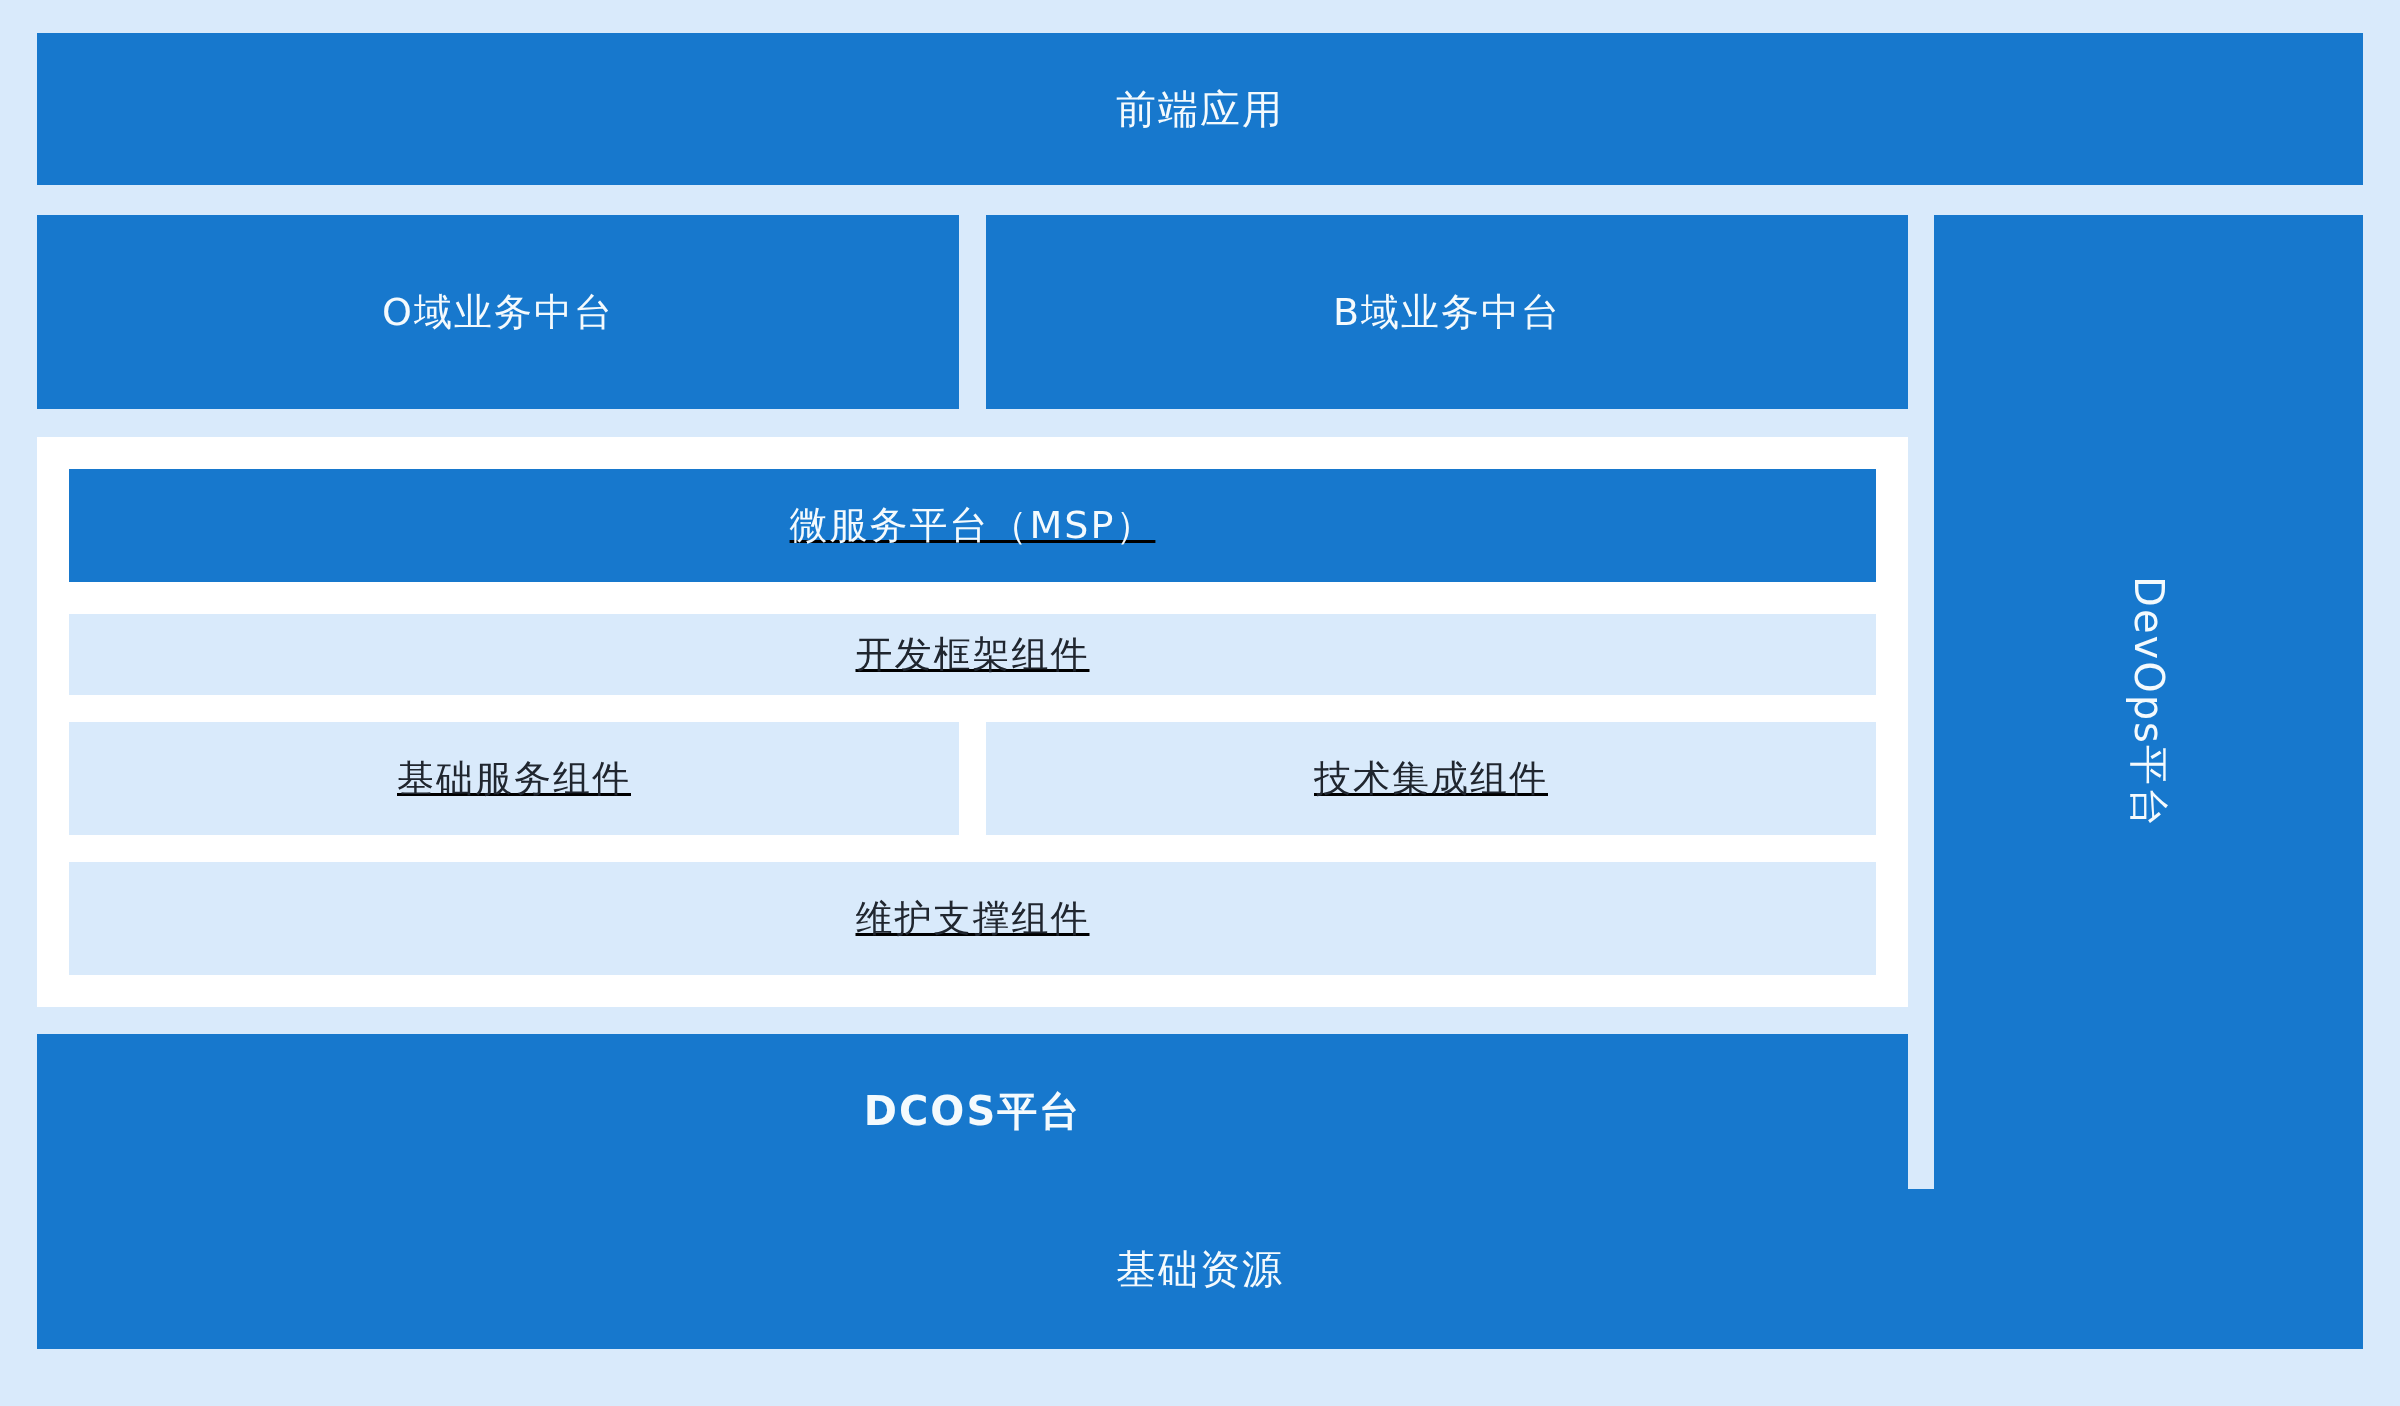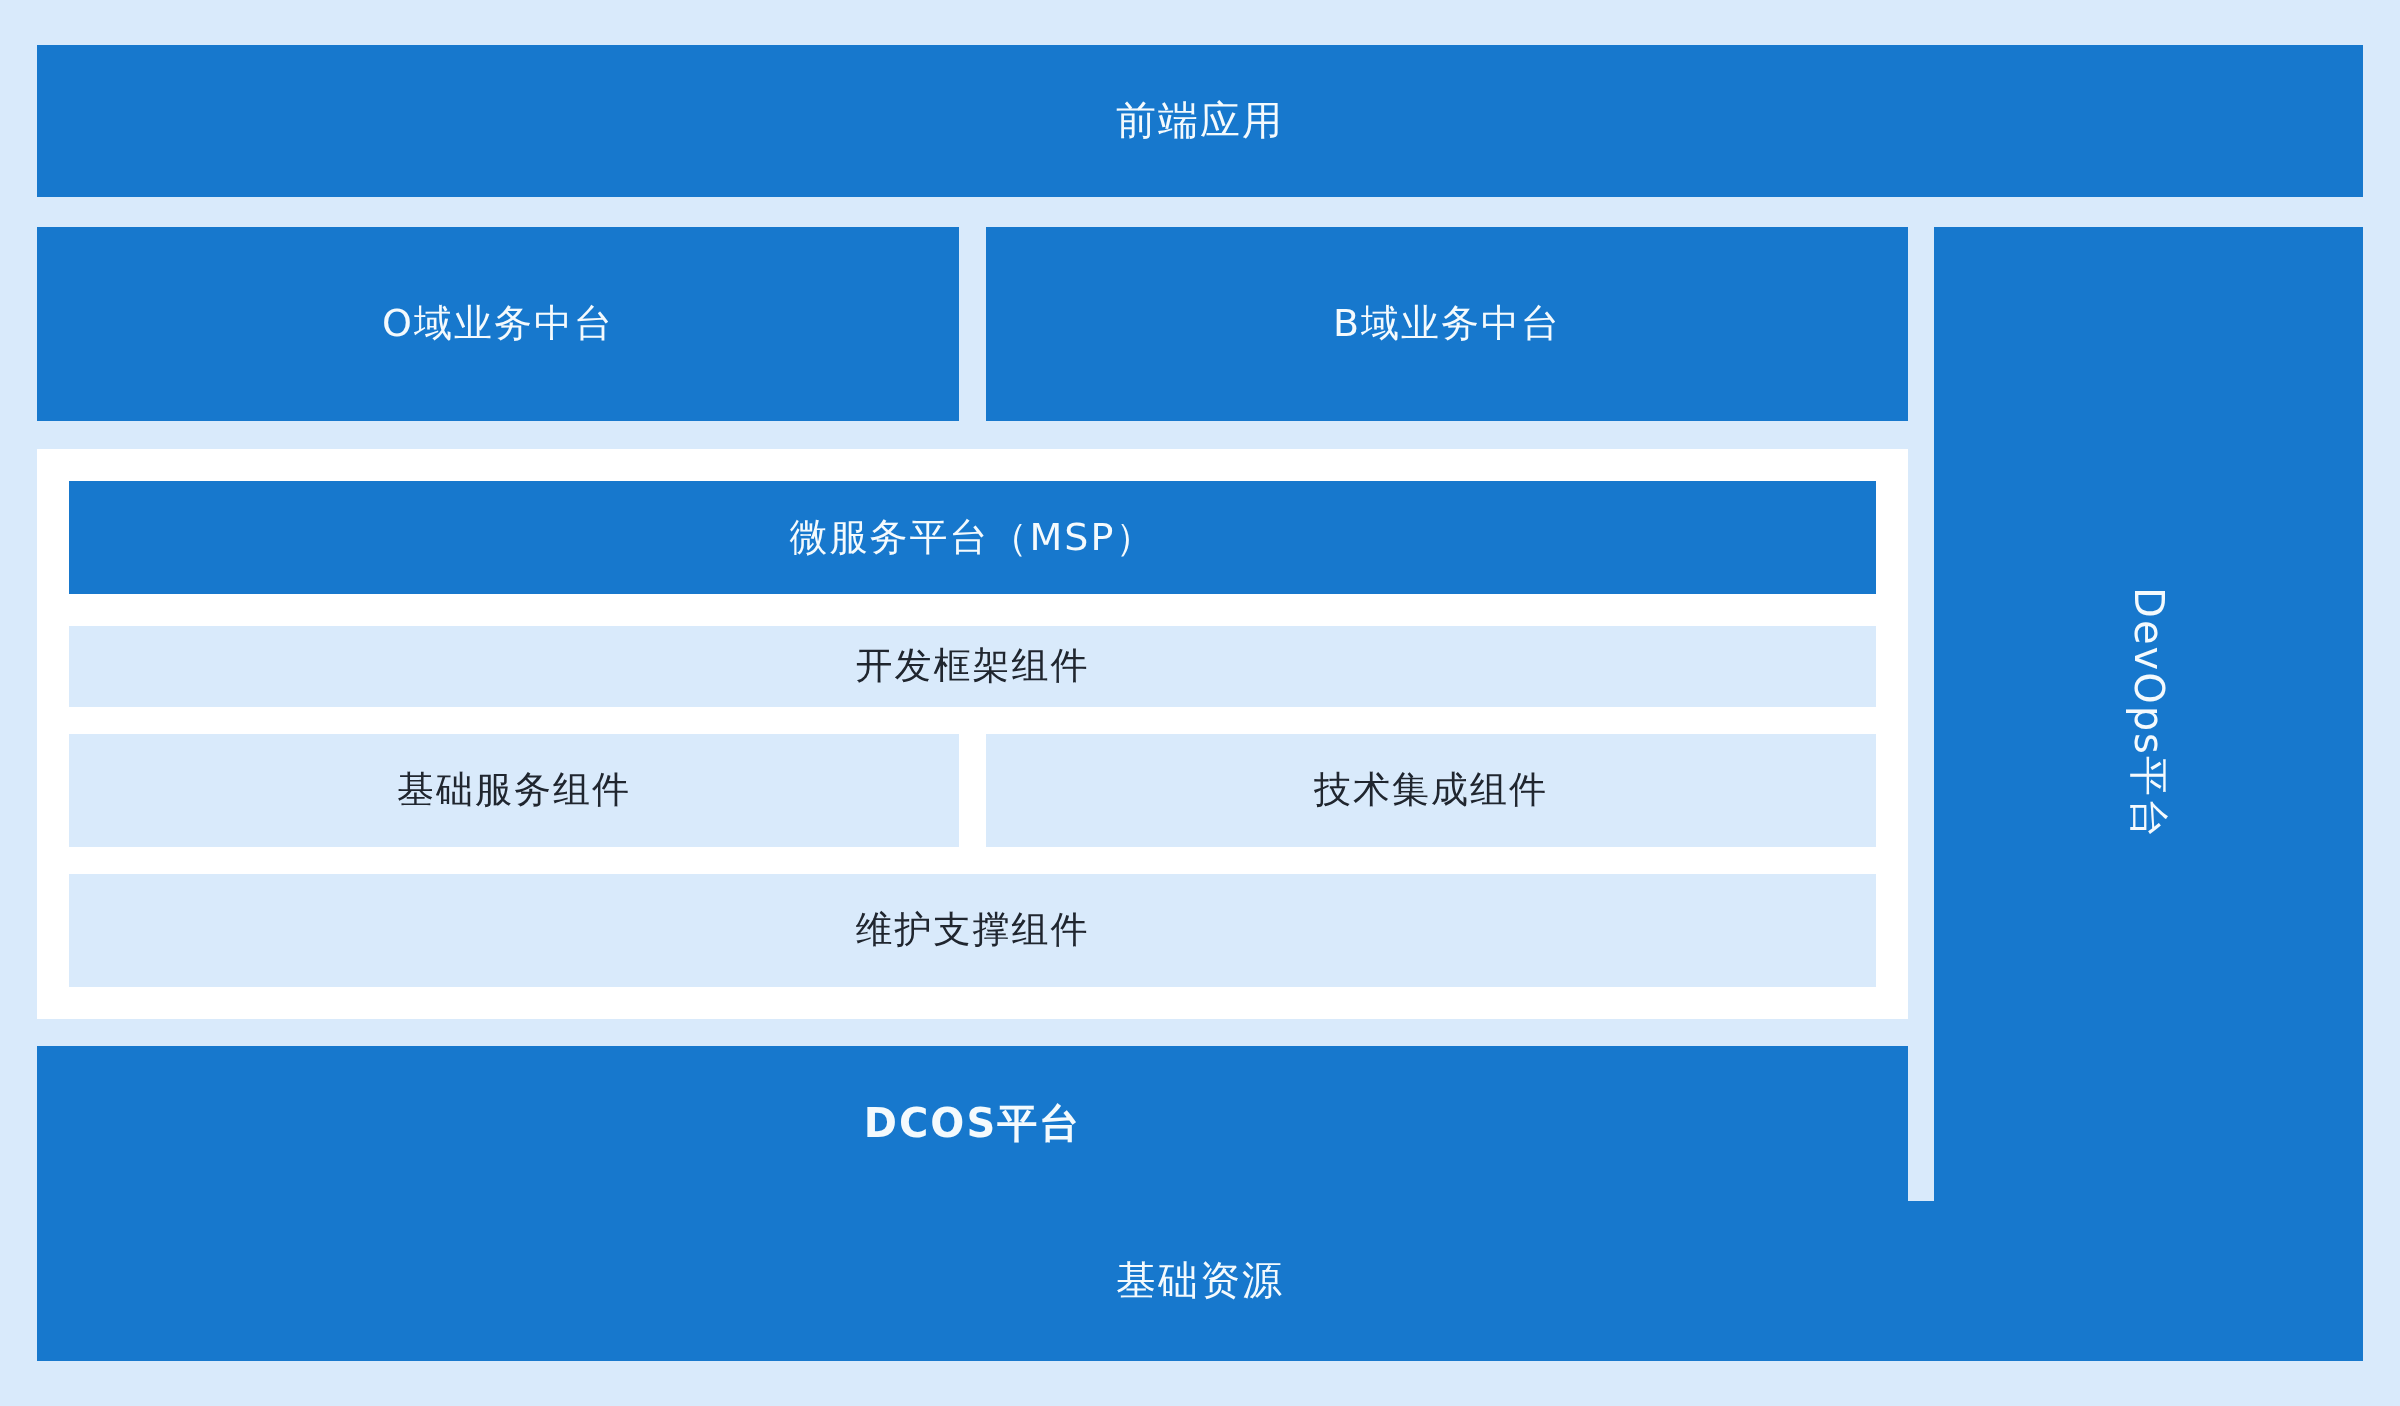--- a/index.html
+++ b/index.html
@@ -5,21 +5,21 @@
   * { margin: 0; padding: 0; box-sizing: border-box; }
   html, body {
     width: 2400px; height: 1406px;
     font-family: "DejaVu Sans", "Liberation Sans", sans-serif;
   }
   body { background: #d9eafb; overflow: hidden; }
 
   .page {
     width: 2400px; height: 1406px;
     padding: 33px 37px 34px 37px;
-    display: flex; flex-direction: column; justify-content: center;
+    display: flex; flex-direction: column;
   }
 
   .bar {
     display: flex; align-items: center; justify-content: center;
     background: #1778cd;
     color: #f4fafd;
     font-size: 40px;
     letter-spacing: 2px;
   }
 
@@ -36,20 +36,21 @@
   .middle { display: flex; gap: 26px; flex: none; }
   .left-col { width: 1871px; display: flex; flex-direction: column; }
 
   .row-domains { display: flex; gap: 27px; height: 194px; margin-bottom: 28px; }
   .row-domains .bar { flex: 1; font-size: 38px; }
 
   .msp-container {
     background: #ffffff;
     padding: 32px;
     margin-bottom: 27px;
+    text-decoration: underline;
   }
   .msp-header { height: 113px; margin-bottom: 32px; font-size: 38px; }
   .msp-full { height: 81px; margin-bottom: 27px; }
   .msp-grid-row { display: flex; gap: 27px; margin-bottom: 27px; }
   .msp-grid-row:last-child { margin-bottom: 0; }
   .msp-grid-row .light-box { flex: 1; height: 113px; }
 
   .row-dcos { height: 155px; font-weight: bold; }
 
   .devops-col {

